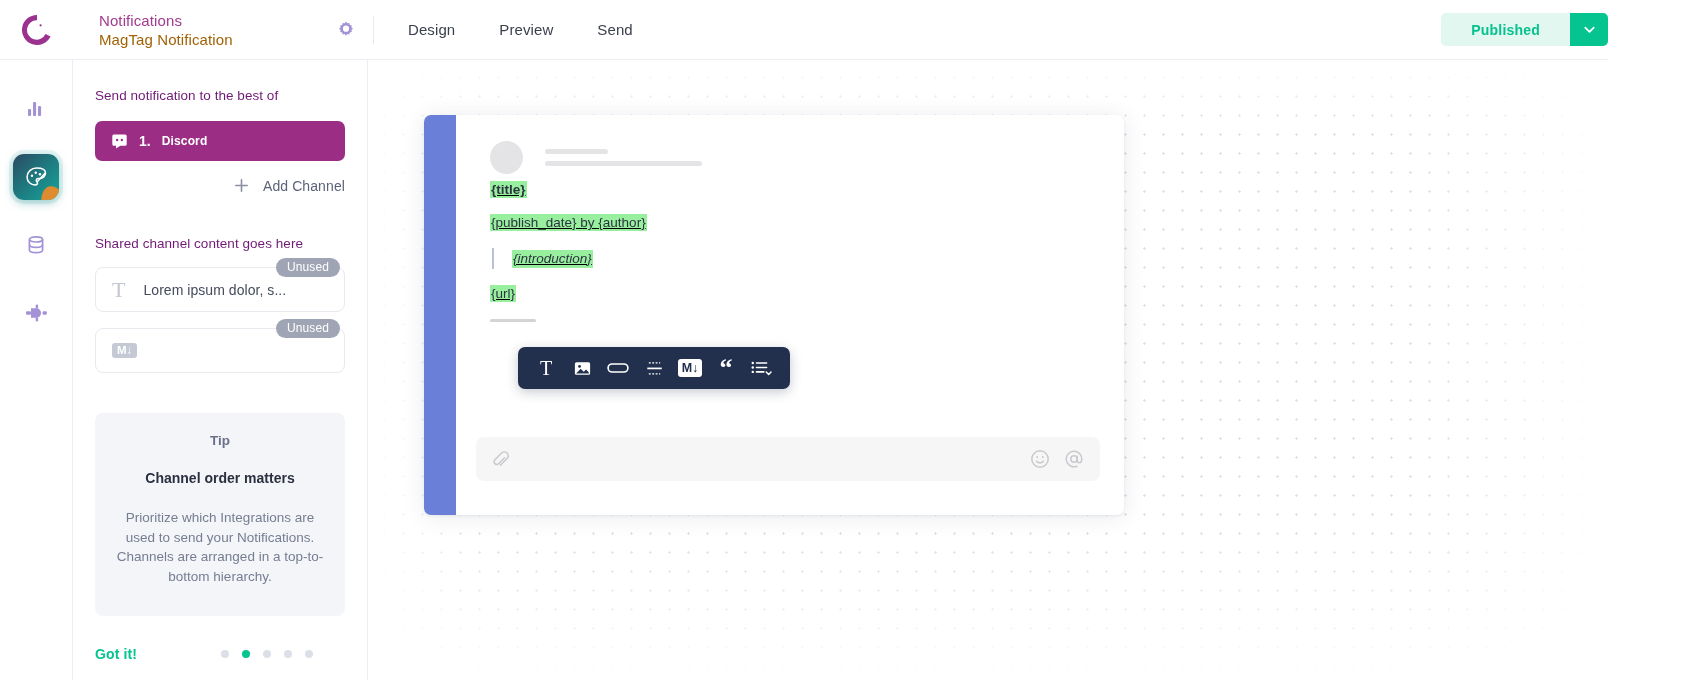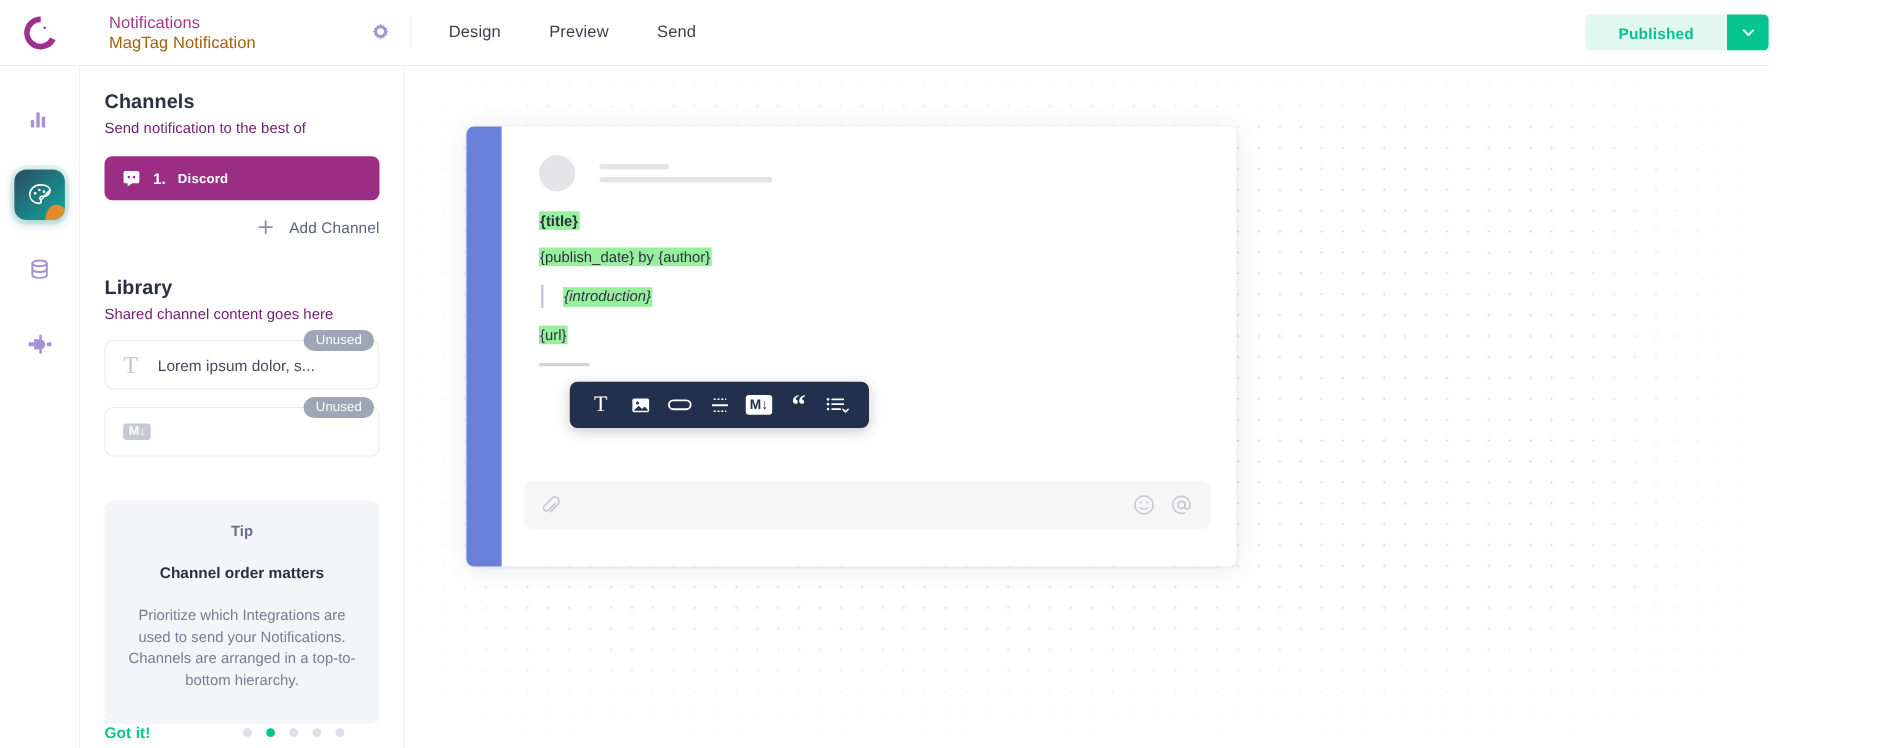--- a/index.html
+++ b/index.html
@@ -159,21 +159,21 @@
   }
   .msg-body { flex: 1; position: relative; padding: 26px 26px 0 34px; }
 
   .skeleton-row { display: flex; align-items: center; gap: 22px; }
   .sk-avatar { width: 33px; height: 33px; border-radius: 50%; background: #e4e4e6; }
   .sk-lines { display: flex; flex-direction: column; gap: 7px; }
   .sk-line { height: 5px; border-radius: 3px; background: #e4e4e6; }
   .sk-line.s1 { width: 63px; }
   .sk-line.s2 { width: 157px; }
 
-  .rich { margin-top: 19px; position: relative; }
+  .rich { margin-top: 8px; position: relative; text-decoration: underline; }
   .rich-line { margin-bottom: 17px; font-size: 13.5px; line-height: 16px; }
   .hl { background: #98f09f; color: #2d3240; padding: 1px 1px; }
   .rl-title .hl { font-weight: 700; }
   .rl-quote { display: flex; align-items: center; padding-left: 2px; }
   .rl-quote .bar { width: 2px; height: 21px; background: #b9c0d8; margin-right: 18px; }
   .rl-quote .hl { font-style: italic; }
   .rl-rule { width: 46px; height: 3px; background: #d4d4d6; border-radius: 2px; margin-top: 3px; }
 
   .toolbar {
     position: absolute; left: 62px; top: 232px; height: 42px;
@@ -282,21 +282,20 @@
           <rect x="2" y="9.2" width="5" height="3.6" rx="1.1" fill="#a393d6"></rect>
           <rect x="18.6" y="9.2" width="4.2" height="3.6" rx="1.1" fill="#a393d6"></rect>
           <rect x="11.7" y="2.4" width="2.4" height="4.4" rx="1.1" fill="#a393d6"></rect>
           <rect x="11.7" y="15.2" width="2.4" height="4.4" rx="1.1" fill="#a393d6"></rect>
         </svg>
       </div>
     </div>
 
     <div class="panel">
       <div class="panel-inner">
-        <div class="sec-title">Channels</div>
         <div class="sec-sub">Send notification to the best of</div>
 
         <div class="channel-item">
           <svg width="17" height="17" viewBox="0 0 18 18">
             <path d="M3 1.6h12a1.6 1.6 0 0 1 1.6 1.6v8.6A1.6 1.6 0 0 1 15 13.4h-5.1l-4.6 3v-3H3a1.6 1.6 0 0 1-1.6-1.6V3.2A1.6 1.6 0 0 1 3 1.6z" fill="#ffffff"></path>
             <circle cx="6.5" cy="7.4" r="1.25" fill="#9c2d84"></circle>
             <circle cx="11.5" cy="7.4" r="1.25" fill="#9c2d84"></circle>
           </svg>
           <span class="ch-num">1.</span>
           <span class="ch-name">Discord</span>
@@ -304,21 +303,20 @@
 
         <div class="add-channel">
           <svg width="17" height="17" viewBox="0 0 18 18">
             <path d="M9 3v12M3 9h12" stroke="#8a90a3" stroke-width="1.7" stroke-linecap="round"></path>
           </svg>
           <span class="lbl">Add Channel</span>
         </div>
       </div>
 
       <div class="panel-inner lib-head">
-        <div class="sec-title">Library</div>
         <div class="sec-sub">Shared channel content goes here</div>
 
         <div class="lib-card">
           <span class="t-icon">T</span>
           <span class="lbl">Lorem ipsum dolor, s...</span>
           <span class="unused-badge">Unused</span>
         </div>
 
         <div class="lib-card">
           <span class="md-badge">M↓</span>

